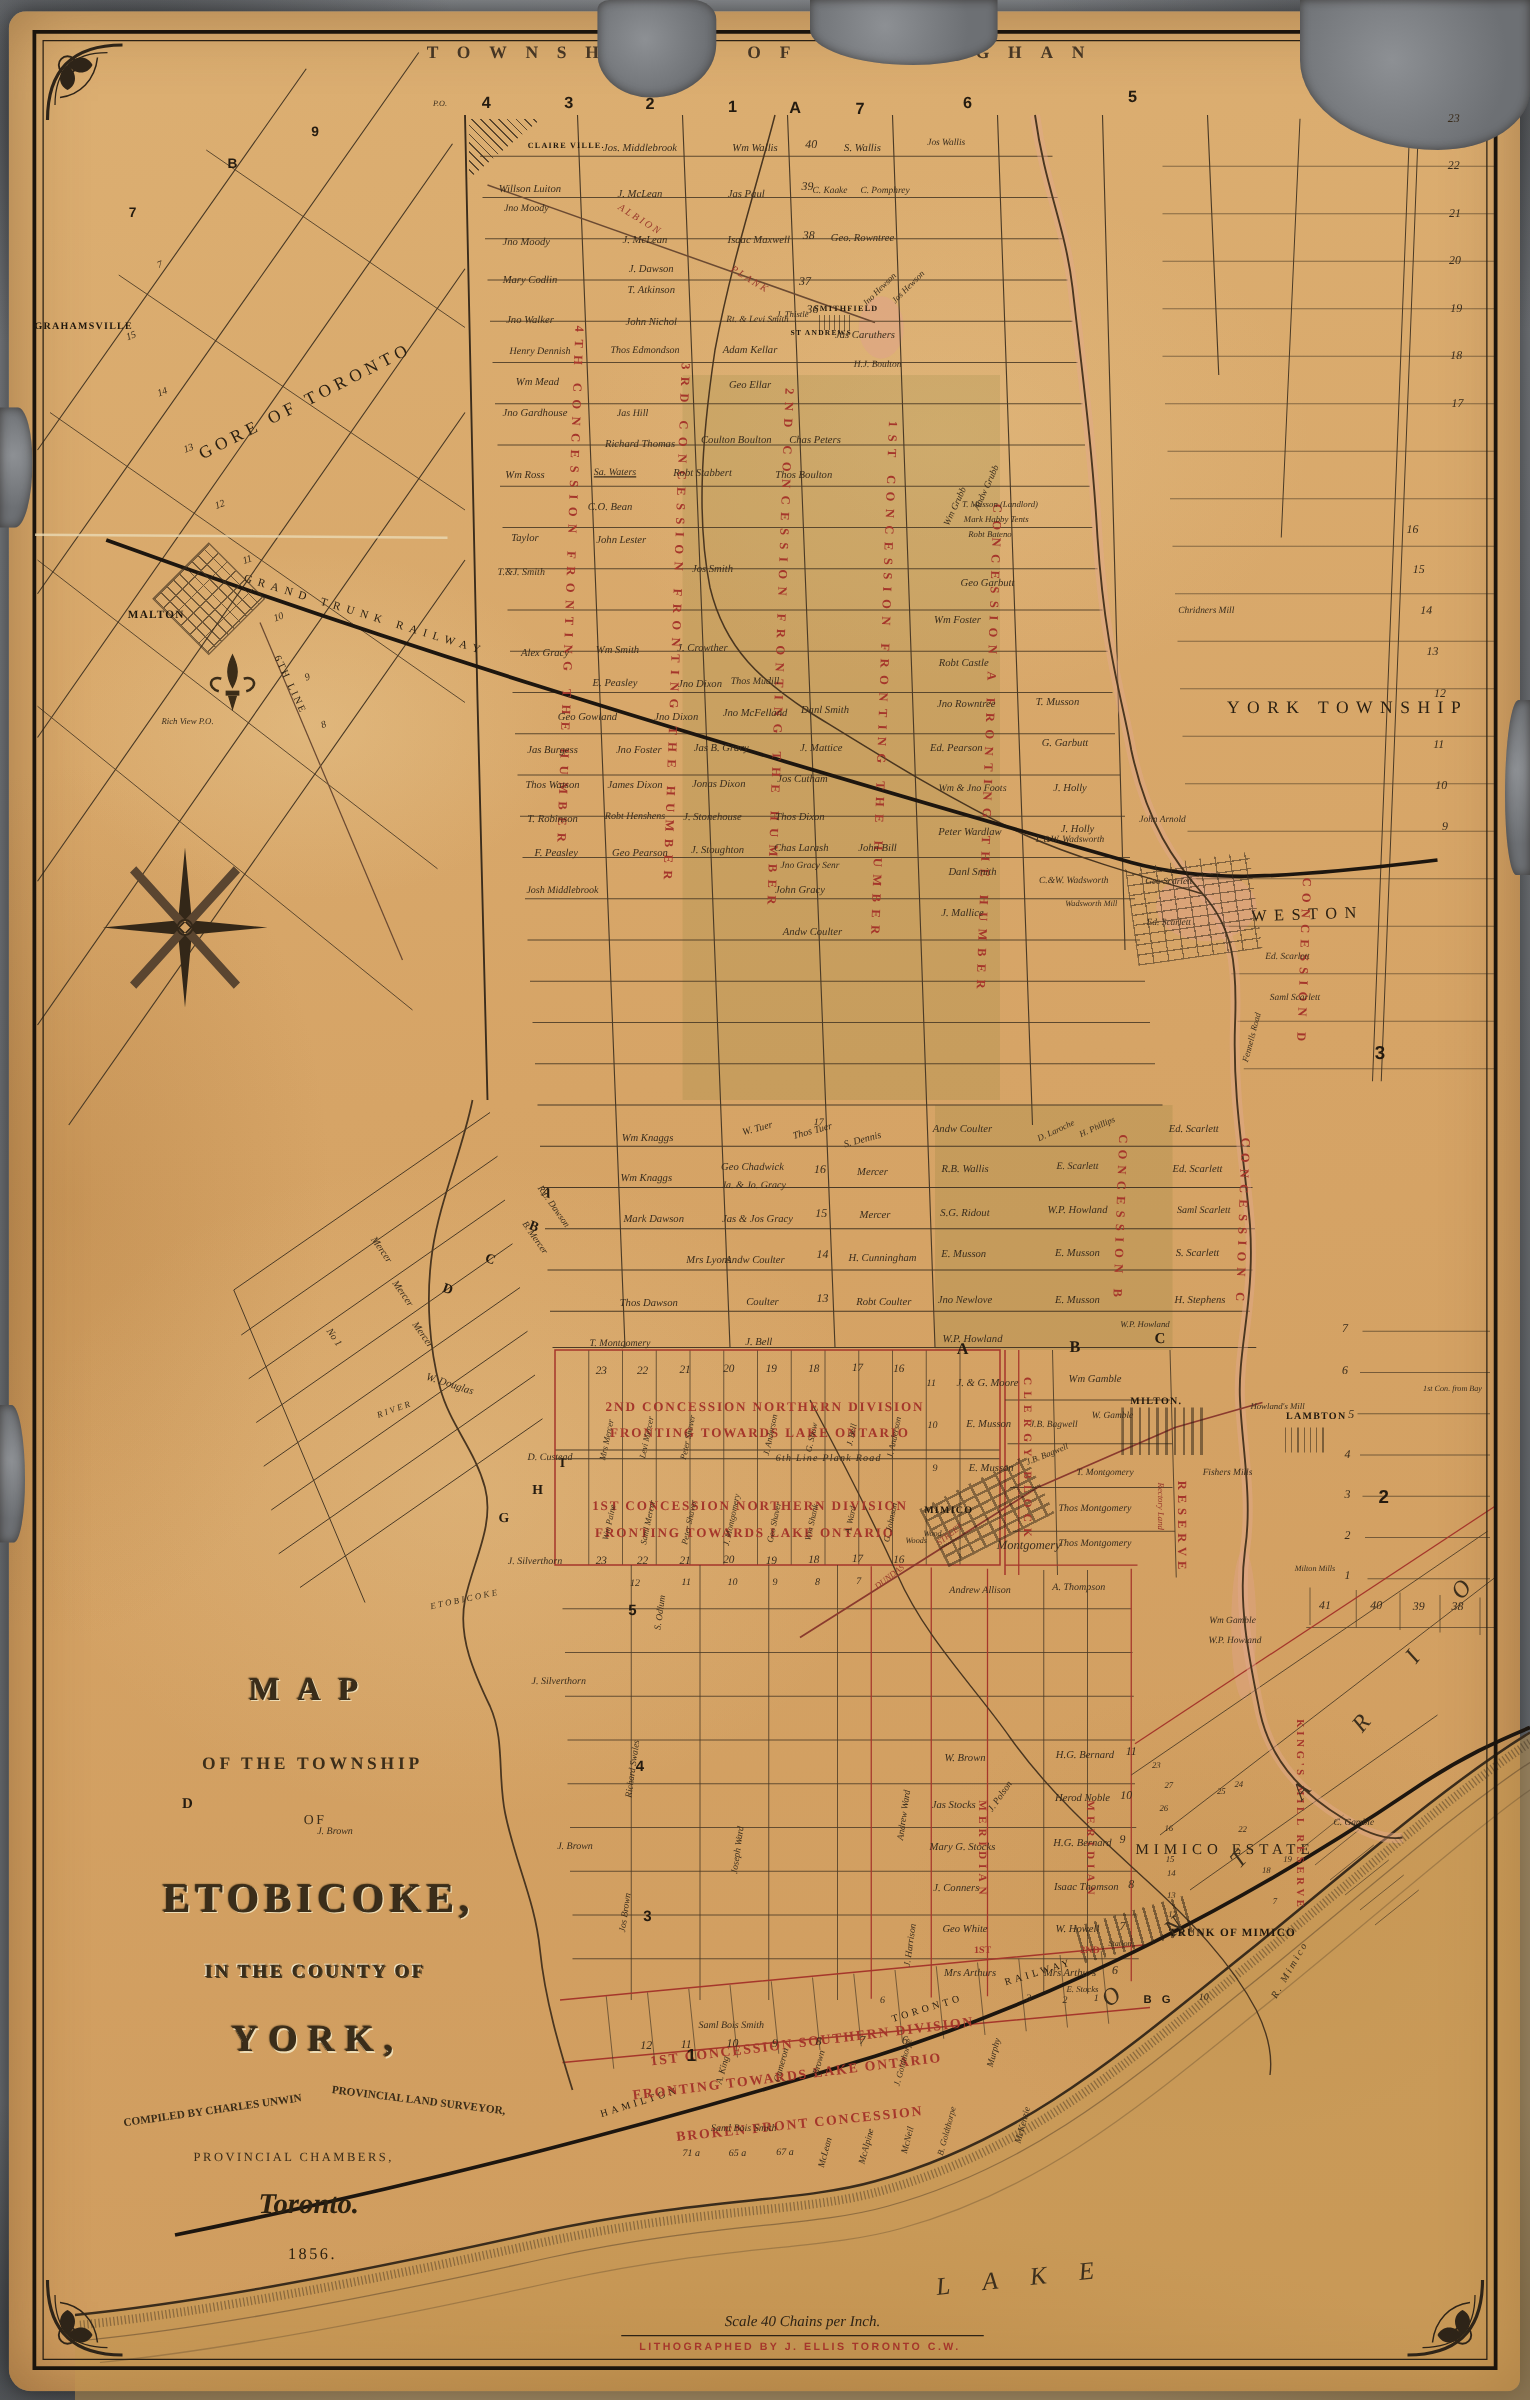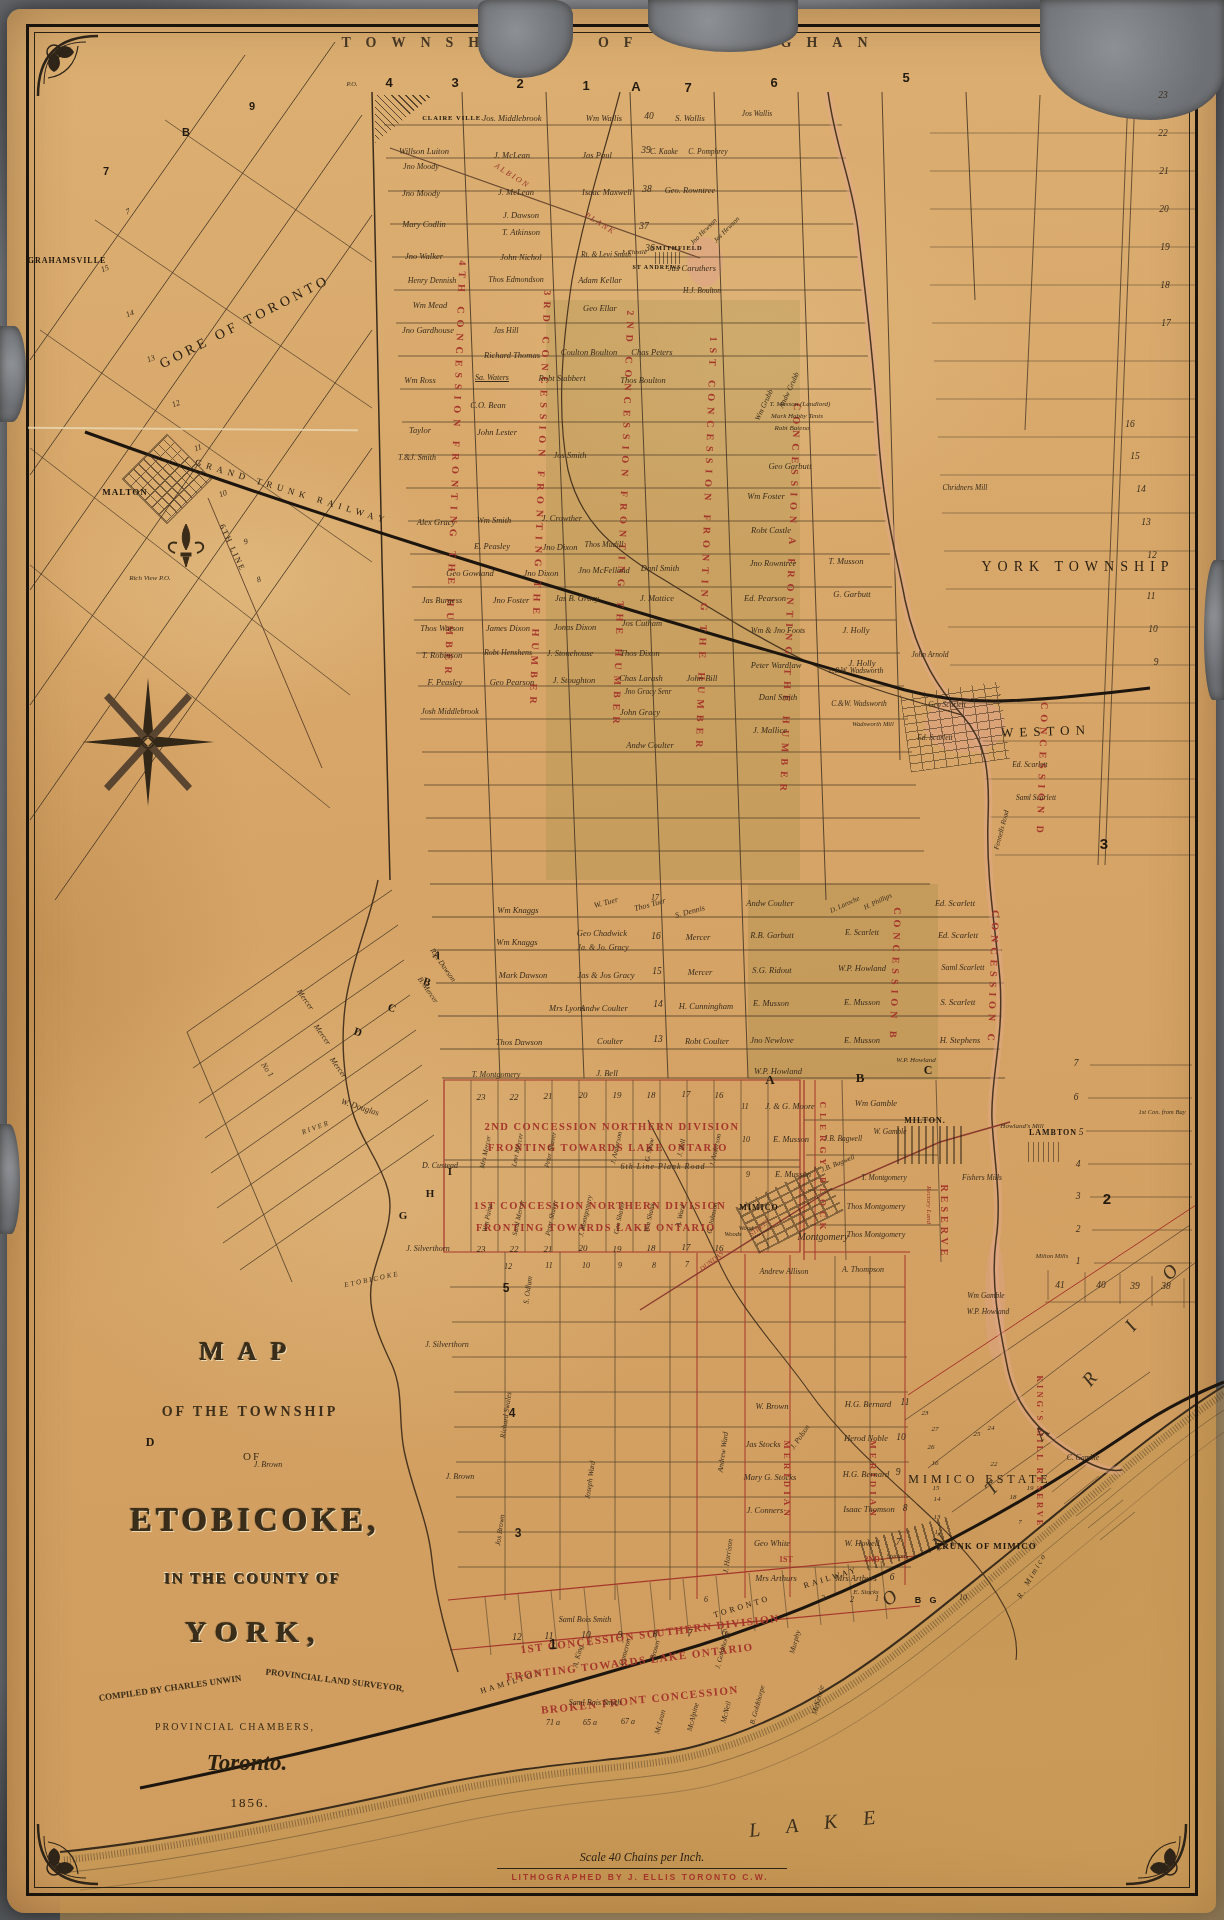--- a/index.html
+++ b/index.html
@@ -451,21 +451,21 @@
       <span class="lbl name" style="left: 445px; top: 682px; transform: translate(-50%, -50%) rotate(0deg);">F. Peasley</span>
       <span class="lbl name" style="left: 512px; top: 682px; transform: translate(-50%, -50%) rotate(0deg);">Geo Pearson</span>
       <span class="lbl name" style="left: 574px; top: 680px; transform: translate(-50%, -50%) rotate(0deg);">J. Stoughton</span>
       <span class="lbl name" style="left: 641px; top: 678px; transform: translate(-50%, -50%) rotate(0deg);">Chas Larash</span>
       <span class="lbl name" style="left: 702px; top: 678px; transform: translate(-50%, -50%) rotate(0deg);">John Bill</span>
       <span class="lbl name" style="left: 450px; top: 712px; transform: translate(-50%, -50%) rotate(0deg); font-size: 8px;">Josh Middlebrook</span>
       <span class="lbl name" style="left: 640px; top: 712px; transform: translate(-50%, -50%) rotate(0deg);">John Gracy</span>
       <span class="lbl name" style="left: 648px; top: 692px; transform: translate(-50%, -50%) rotate(0deg); font-size: 7.5px;">Jno Gracy Senr</span>
       <span class="lbl name" style="left: 650px; top: 745px; transform: translate(-50%, -50%) rotate(0deg);">Andw Coulter</span>
       <span class="lbl name" style="left: 930px; top: 655px; transform: translate(-50%, -50%) rotate(0deg); font-size: 7.5px;">John Arnold</span>
-      <span class="lbl name" style="left: 935px; top: 705px; transform: translate(-50%, -50%) rotate(0deg); font-size: 7.5px; margin-left: 12px;">Geo Scarlett</span>
+      <span class="lbl name" style="left: 935px; top: 705px; transform: translate(-50%, -50%) rotate(0deg); font-size: 7.5px;">Geo Scarlett</span>
       <span class="lbl name" style="left: 935px; top: 738px; transform: translate(-50%, -50%) rotate(0deg); font-size: 7.5px;">Ed. Scarlett</span>
       <span class="lbl name" style="left: 1030px; top: 765px; transform: translate(-50%, -50%) rotate(0deg); font-size: 7.5px;">Ed. Scarlett</span>
       <span class="lbl name" style="left: 1036px; top: 798px; transform: translate(-50%, -50%) rotate(0deg); font-size: 7.5px;">Saml Scarlett</span>
       <span class="lbl name" style="left: 1002px; top: 830px; transform: translate(-50%, -50%) rotate(-75deg); font-size: 7px;">Fennells Road</span>
       <span class="lbl name" style="left: 518px; top: 910px; transform: translate(-50%, -50%) rotate(0deg);">Wm Knaggs</span>
       <span class="lbl name" style="left: 606px; top: 903px; transform: translate(-50%, -50%) rotate(-15deg); font-size: 8px;">W. Tuer</span>
       <span class="lbl name" style="left: 650px; top: 905px; transform: translate(-50%, -50%) rotate(-15deg); font-size: 8px;">Thos Tuer</span>
       <span class="lbl name" style="left: 690px; top: 912px; transform: translate(-50%, -50%) rotate(-15deg); font-size: 8px;">S. Dennis</span>
       <span class="lbl num" style="left: 655px; top: 898px; transform: translate(-50%, -50%) rotate(0deg); font-size: 8px;">17</span>
       <span class="lbl name" style="left: 517px; top: 942px; transform: translate(-50%, -50%) rotate(0deg);">Wm Knaggs</span>
@@ -481,21 +481,21 @@
       <span class="lbl name" style="left: 604px; top: 1008px; transform: translate(-50%, -50%) rotate(0deg);">Andw Coulter</span>
       <span class="lbl name" style="left: 706px; top: 1006px; transform: translate(-50%, -50%) rotate(0deg);">H. Cunningham</span>
       <span class="lbl num" style="left: 658px; top: 1005px; transform: translate(-50%, -50%) rotate(0deg);">14</span>
       <span class="lbl name" style="left: 519px; top: 1042px; transform: translate(-50%, -50%) rotate(0deg);">Thos Dawson</span>
       <span class="lbl name" style="left: 610px; top: 1041px; transform: translate(-50%, -50%) rotate(0deg);">Coulter</span>
       <span class="lbl name" style="left: 707px; top: 1041px; transform: translate(-50%, -50%) rotate(0deg);">Robt Coulter</span>
       <span class="lbl num" style="left: 658px; top: 1040px; transform: translate(-50%, -50%) rotate(0deg);">13</span>
       <span class="lbl name" style="left: 496px; top: 1075px; transform: translate(-50%, -50%) rotate(0deg); font-size: 8px;">T. Montgomery</span>
       <span class="lbl name" style="left: 607px; top: 1073px; transform: translate(-50%, -50%) rotate(0deg);">J. Bell</span>
       <span class="lbl name" style="left: 770px; top: 903px; transform: translate(-50%, -50%) rotate(0deg);">Andw Coulter</span>
-      <span class="lbl name" style="left: 772px; top: 935px; transform: translate(-50%, -50%) rotate(0deg);">R.B. Garbutt</span>
+      <span class="lbl name" style="left: 772px; top: 935px; transform: translate(-50%, -50%) rotate(0deg);">R.B. Wallis</span>
       <span class="lbl name" style="left: 772px; top: 970px; transform: translate(-50%, -50%) rotate(0deg);">S.G. Ridout</span>
       <span class="lbl name" style="left: 771px; top: 1003px; transform: translate(-50%, -50%) rotate(0deg);">E. Musson</span>
       <span class="lbl name" style="left: 772px; top: 1040px; transform: translate(-50%, -50%) rotate(0deg);">Jno Newlove</span>
       <span class="lbl name" style="left: 778px; top: 1071px; transform: translate(-50%, -50%) rotate(0deg);">W.P. Howland</span>
       <span class="lbl name" style="left: 862px; top: 933px; transform: translate(-50%, -50%) rotate(0deg); font-size: 8px; text-align: right;">E. Scarlett</span>
       <span class="lbl name" style="left: 862px; top: 968px; transform: translate(-50%, -50%) rotate(0deg);">W.P. Howland</span>
       <span class="lbl name" style="left: 862px; top: 1002px; transform: translate(-50%, -50%) rotate(0deg);">E. Musson</span>
       <span class="lbl name" style="left: 862px; top: 1040px; transform: translate(-50%, -50%) rotate(0deg);">E. Musson</span>
       <span class="lbl name" style="left: 845px; top: 905px; transform: translate(-50%, -50%) rotate(-25deg); font-size: 7px;">D. Laroche</span>
       <span class="lbl name" style="left: 878px; top: 902px; transform: translate(-50%, -50%) rotate(-25deg); font-size: 7px;">H. Phillips</span>

